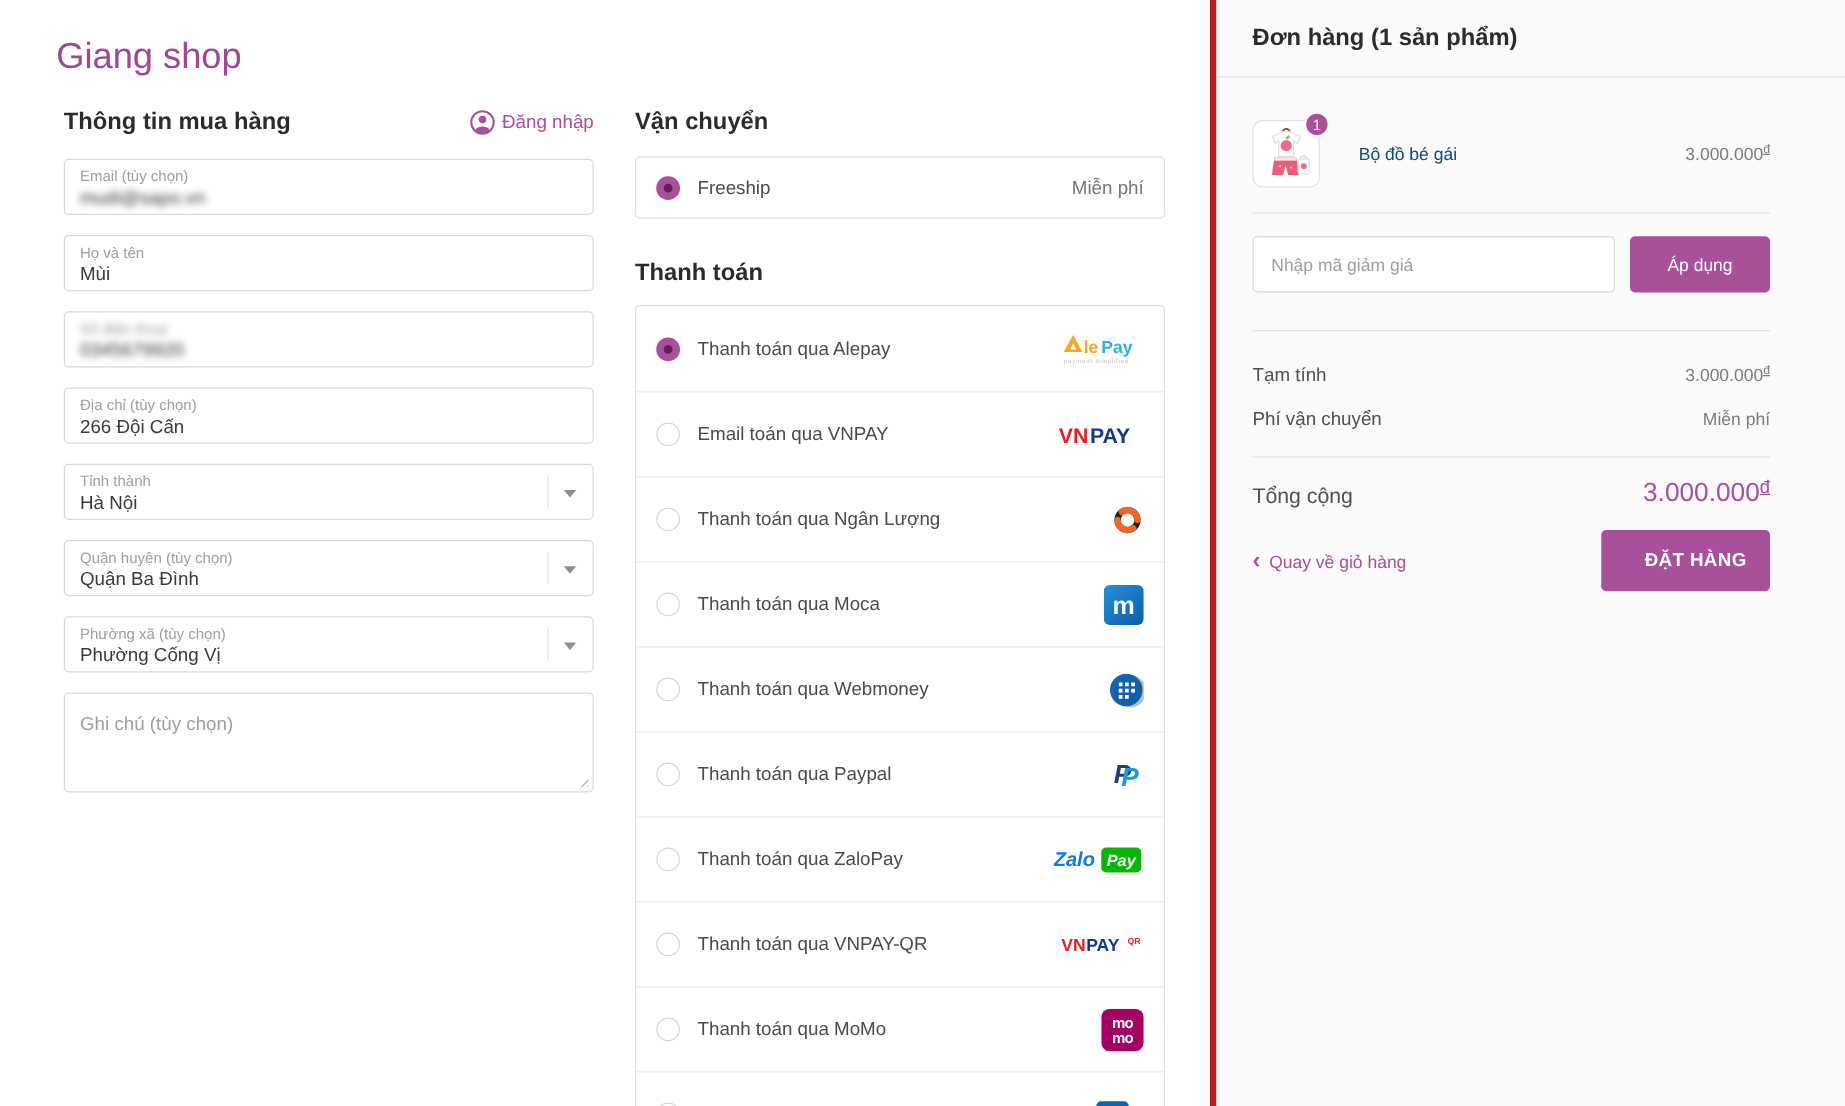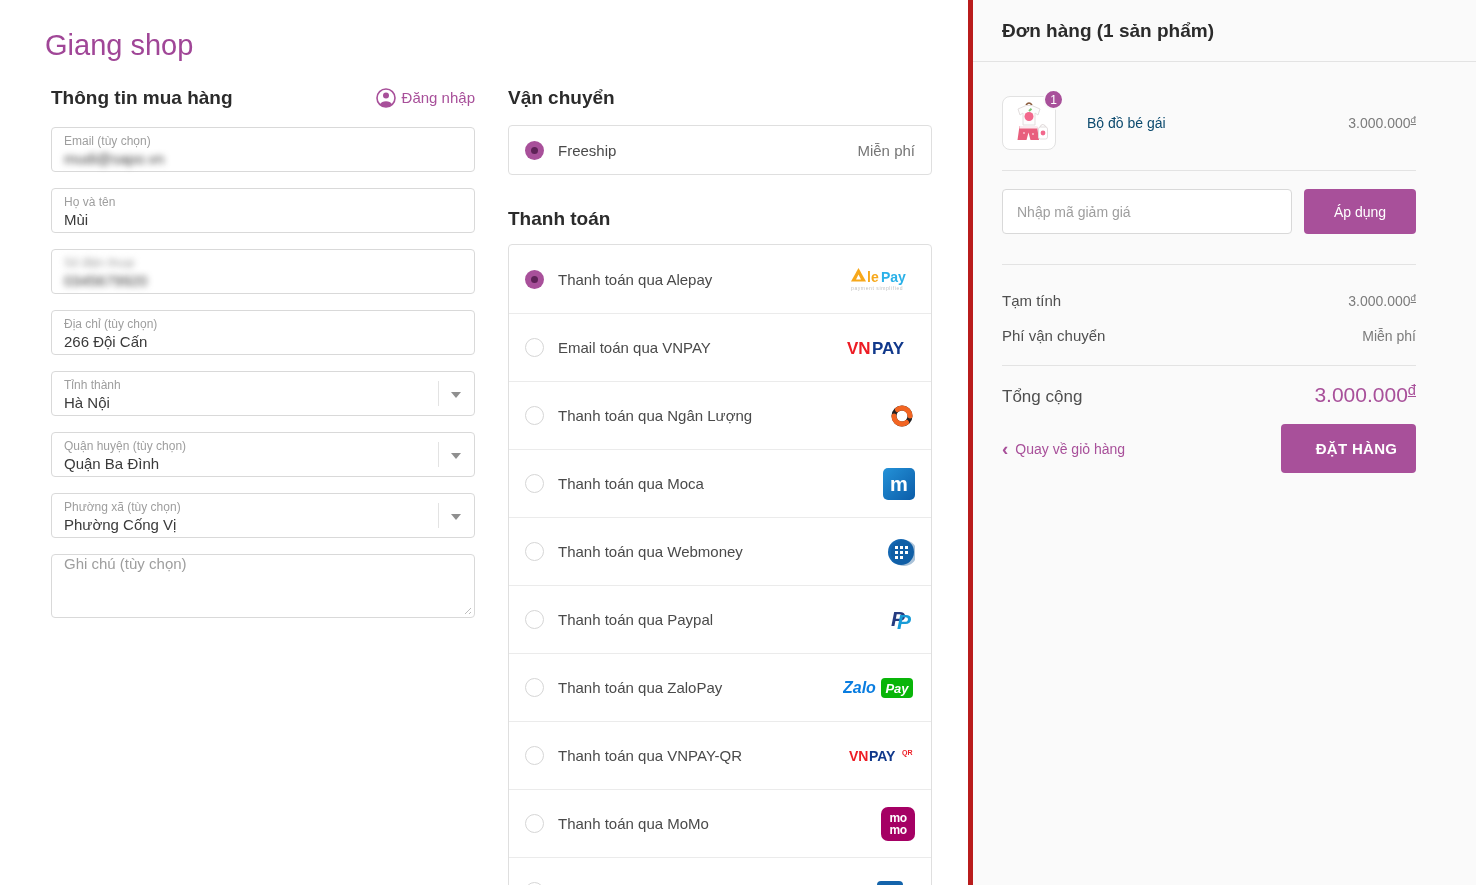--- a/index.html
+++ b/index.html
@@ -18,21 +18,21 @@
   .login-link { display:flex; align-items:center; gap:6px; color:#a8509a; font-size:15px; cursor:pointer; text-decoration:none; }
 
   .fields { position:absolute; left:51px; top:127px; width:424px; }
   .field { position:relative; height:45px; border:1px solid #d9d9d9; border-radius:4px; background:#fff; margin-bottom:16px; padding:6px 12px 0 12px; }
   .f-label { display:block; font-size:12px; color:#9e9e9e; line-height:15px; white-space:nowrap; }
   .f-input { display:block; width:100%; border:0; outline:none; background:transparent; font-family:inherit; font-size:15px; color:#3a3a3a; line-height:20px; padding:0; }
   .f-value { display:block; font-size:15px; color:#3a3a3a; line-height:20px; }
   .blurred { filter:blur(3px); }
   .select-divider { position:absolute; right:35px; top:9px; bottom:9px; width:1px; background:#e3e3e3; }
   .select-caret { position:absolute; right:13px; top:20px; width:0; height:0; border-left:5px solid transparent; border-right:5px solid transparent; border-top:6px solid #8f8f8f; }
-  .field.textarea { height:64px; padding-top:0; }
+  .field.textarea { height:80px; padding-top:16px; }
   .field.textarea textarea { width:100%; height:44px; border:0; outline:none; resize:none; background:transparent; font-family:inherit; font-size:15px; color:#3a3a3a; }
   .field.textarea textarea::placeholder { color:#9e9e9e; }
   .resize-corner { position:absolute; right:3px; bottom:3px; width:9px; height:9px;
     background:repeating-linear-gradient(135deg, transparent 0 2px, #bdbdbd 2px 3px);
     clip-path:polygon(100% 0, 100% 100%, 0 100%); }
 
   
   .mid-col { position:absolute; left:508px; top:86px; width:424px; }
   .ship-box { margin-top:16px; height:50px; border:1px solid #dfdfdf; border-radius:4px; background:#fff; display:flex; align-items:center; padding:0 16px; }
   .ship-label { font-size:15px; color:#4a4a4a; margin-left:14px; }

